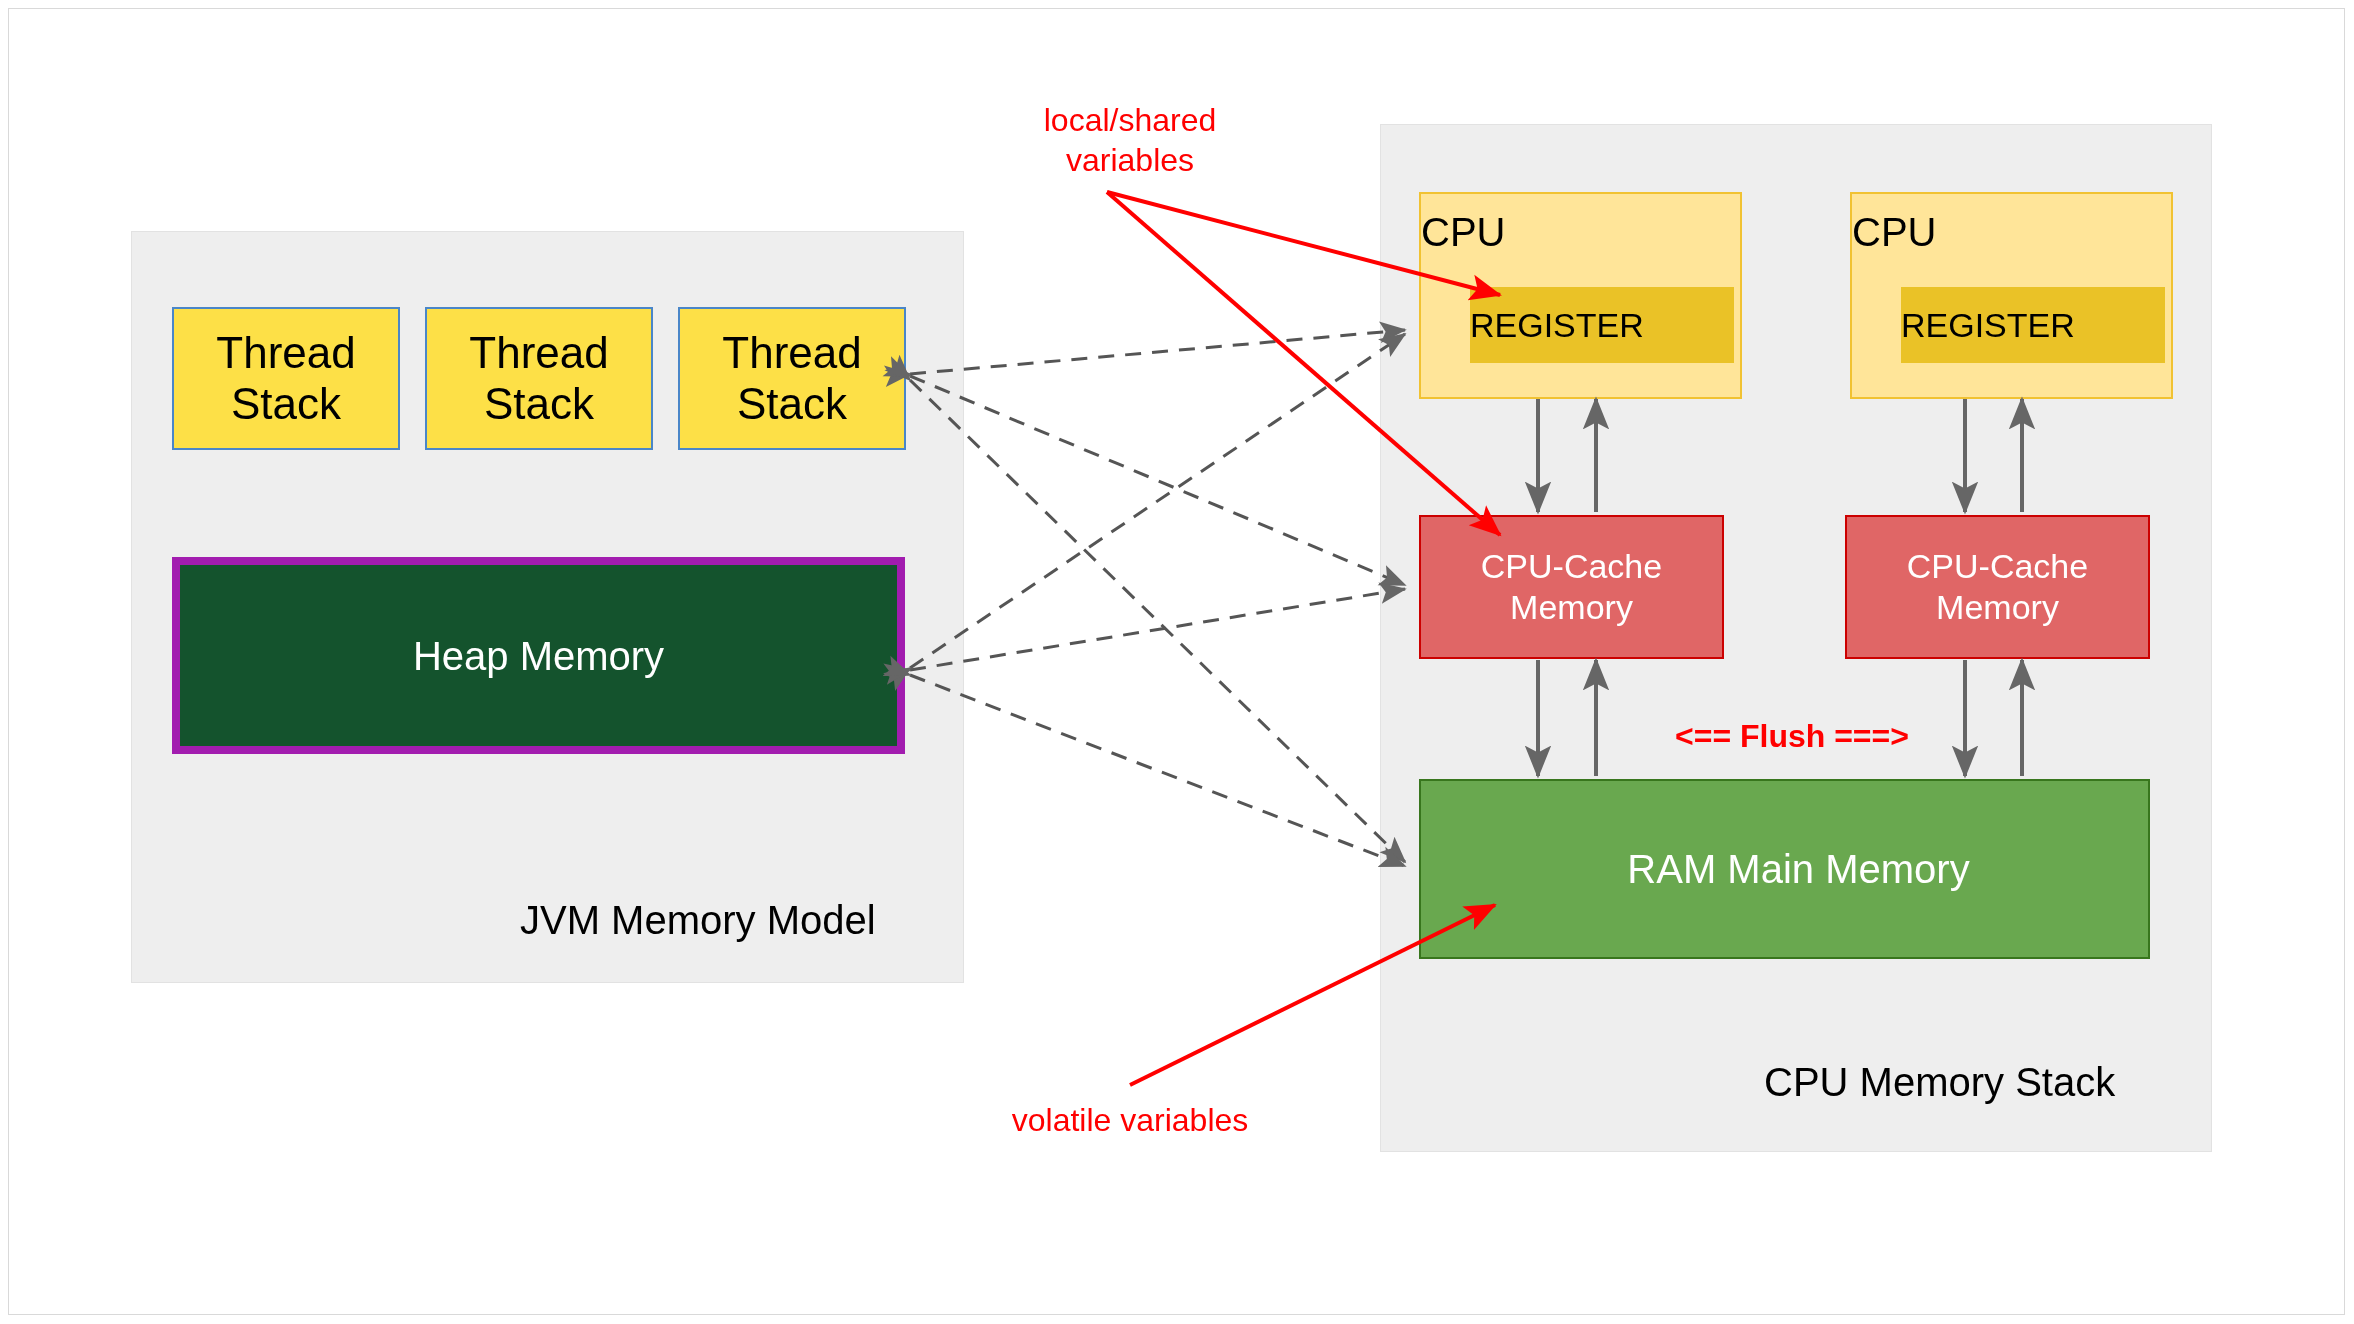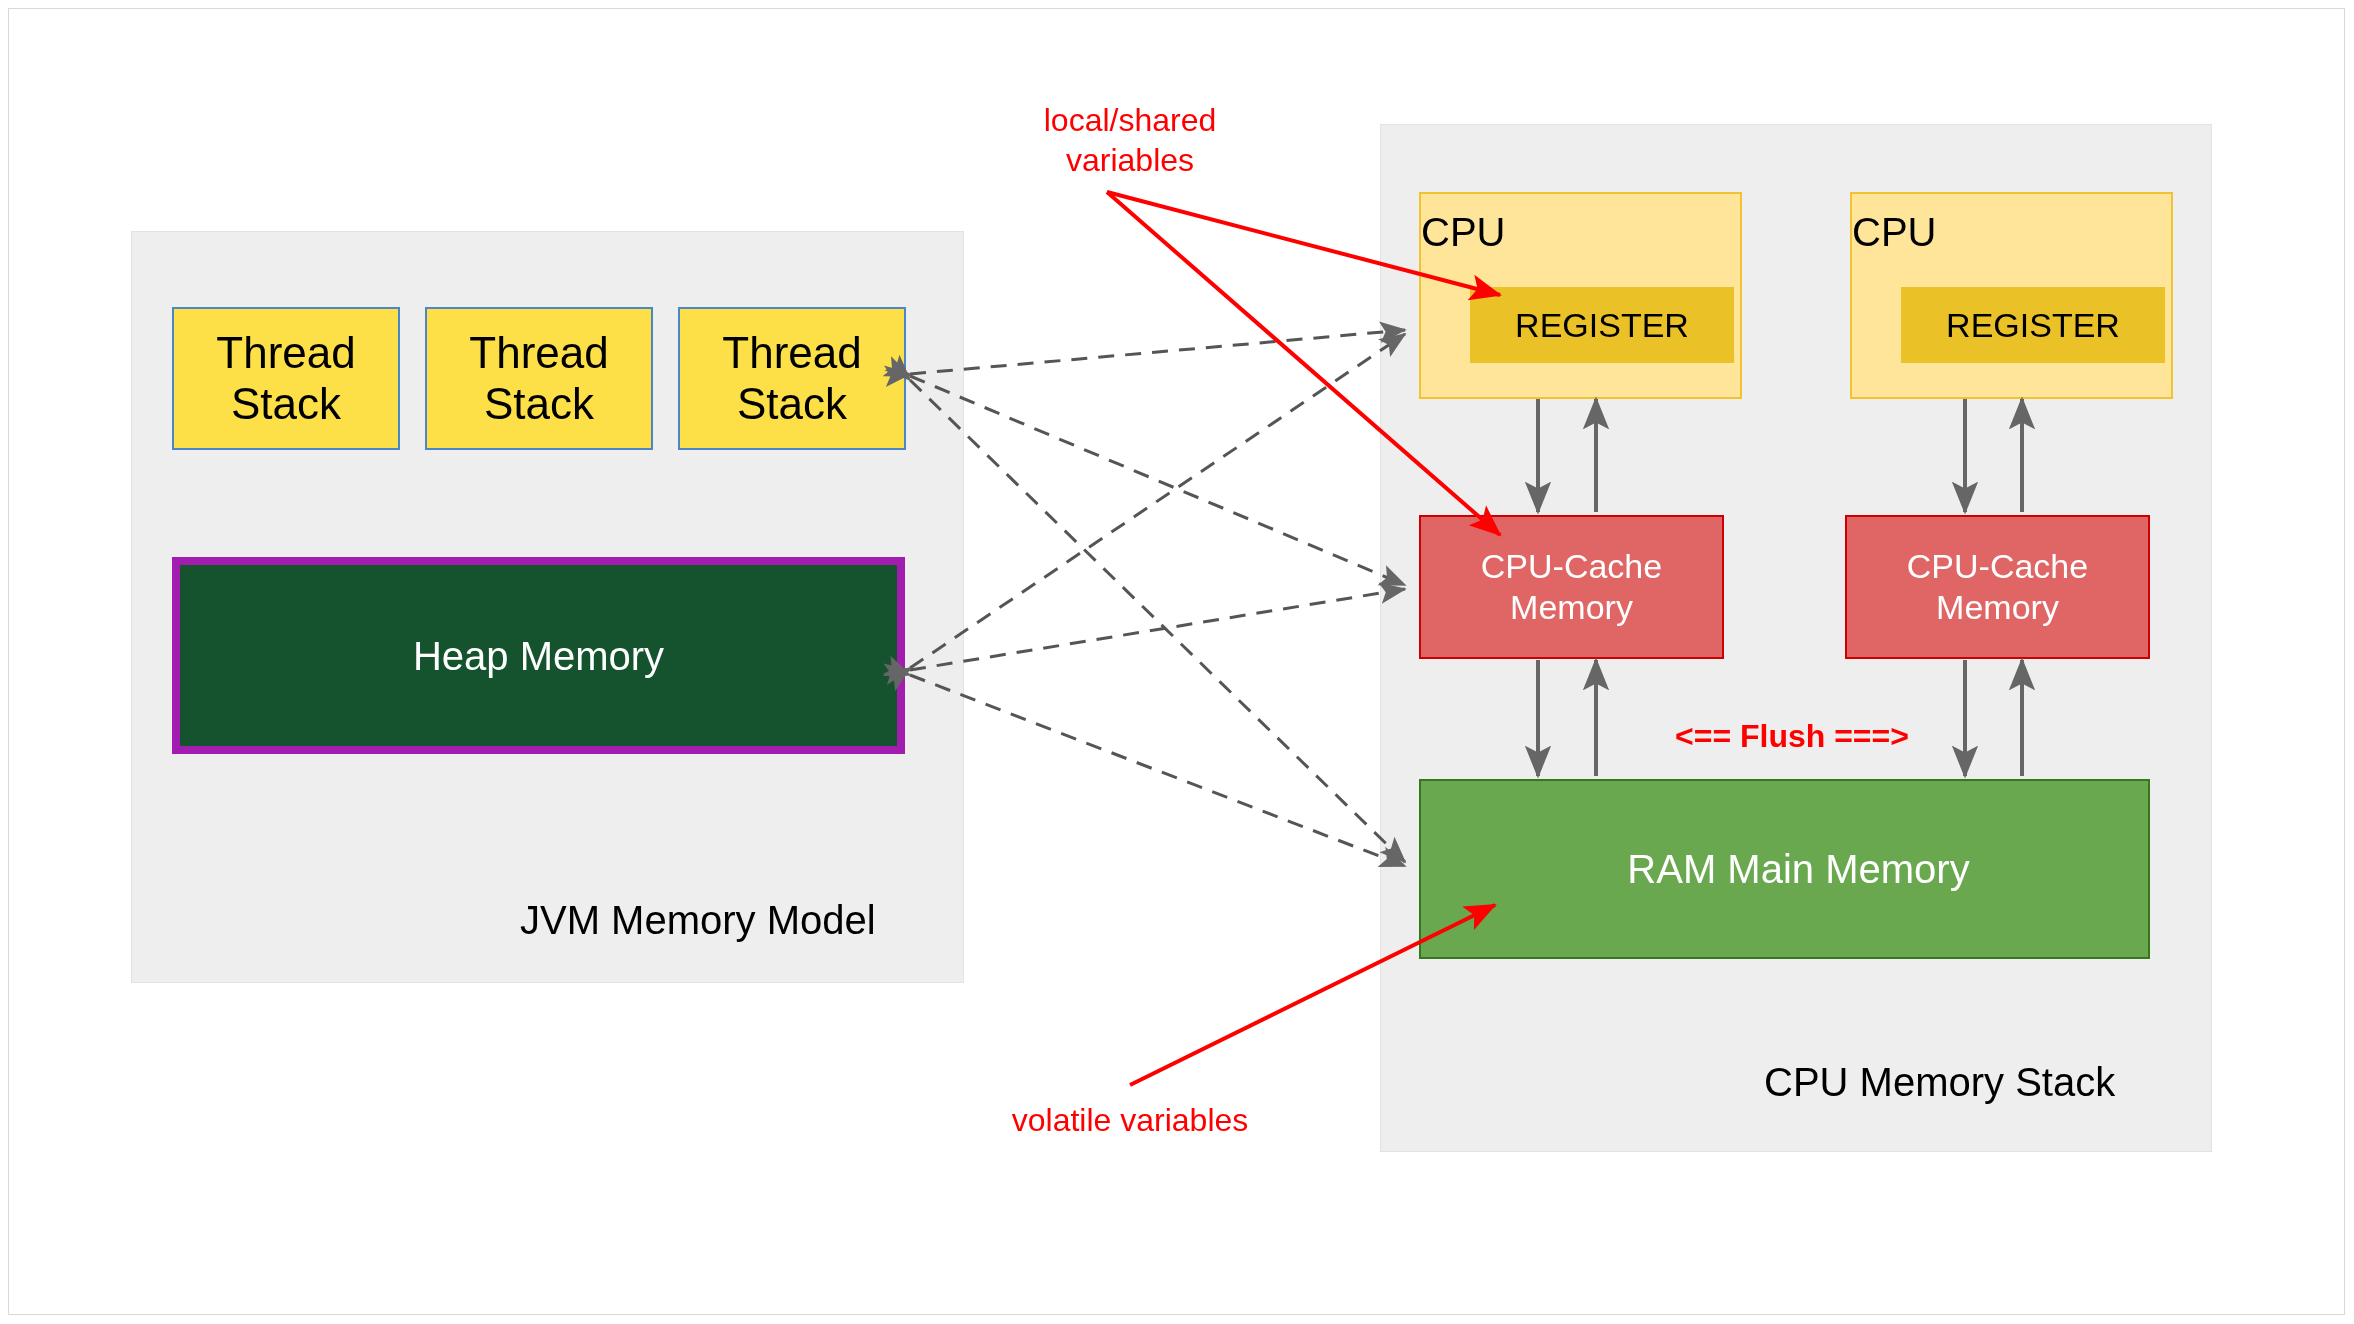--- a/index.html
+++ b/index.html
@@ -100,21 +100,21 @@
   }
   .register-box {
     position: absolute;
     left: 49px;
     top: 93px;
     width: 264px;
     height: 76px;
     background: #eac227;
     display: flex;
     align-items: center;
-    justify-content: center;
+    justify-content: flex-start;
     font-size: 34px;
     color: #000000;
     box-sizing: border-box;
   }
 
   .cache-box {
     position: absolute;
     top: 515px;
     width: 305px;
     height: 144px;

